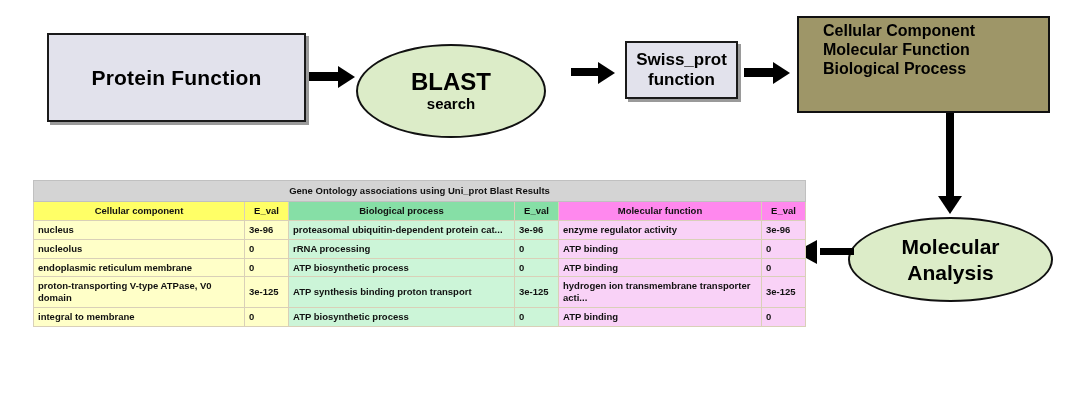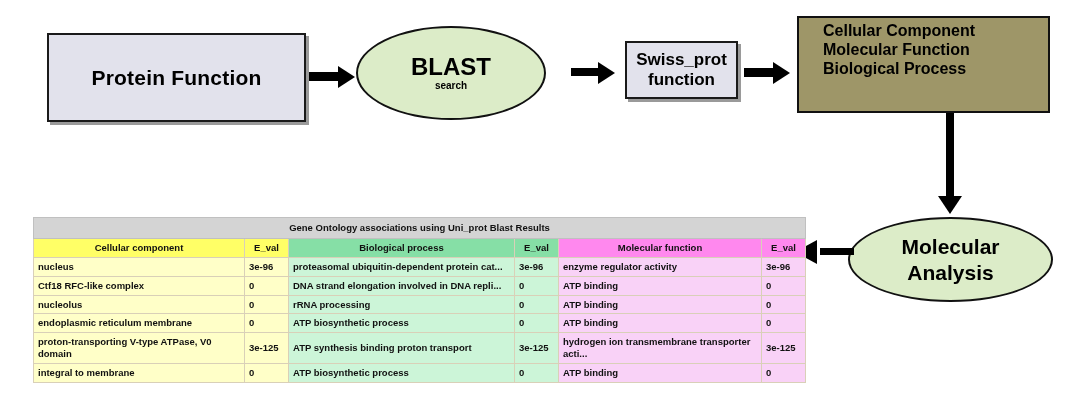--- a/index.html
+++ b/index.html
@@ -19,26 +19,26 @@
   .boxnode{border:2px solid #1a1a1a;}
   .shadow{box-shadow:3px 3px 0 0 #9a9a9a;}
 
   #protein-sequences{
     left:47px;top:33px;width:259px;height:89px;
     background:#e2e2ec;
     font-size:21px;font-weight:bold;letter-spacing:.2px;
   }
 
   #blast-node{
-    left:356px;top:26px;width:190px;height:94px;
+    left:356px;top:44px;width:190px;height:94px;
     background:#dcecc8;border:2px solid #111;border-radius:50%;
     line-height:1.08;
   }
   #blast-node .big{font-size:24px;font-weight:bold;}
-  #blast-node .small{font-size:10px;font-weight:bold;margin-top:1px;}
+  #blast-node .small{font-size:15px;font-weight:bold;margin-top:1px;}
 
   #swissprot{
     left:625px;top:41px;width:113px;height:58px;
     background:#e2e2ec;
     font-size:17px;font-weight:bold;line-height:1.15;
   }
 
   #go-assoc{
     left:797px;top:16px;width:253px;height:97px;
     background:#9e9668;border:2px solid #111;
@@ -63,21 +63,20 @@
   .head-left{border-top:12px solid transparent;border-bottom:12px solid transparent;border-right:22px solid #000;}
   .head-down{border-left:12px solid transparent;border-right:12px solid transparent;border-top:18px solid #000;}
 
   
   #go-table{
     position:absolute;left:33px;top:180px;width:754px;
     border-collapse:collapse;
     font-size:9.5px;font-weight:bold;color:#111;
     table-layout:fixed;
     background:#a21caf;
-    margin-top:37px;
   }
   #go-table td,#go-table th{
     border:1px solid #d9d0b8;
     padding:3px 4px;
     vertical-align:middle;
     font-weight:bold;
     line-height:1.25;
     overflow:hidden;
   }
   #go-table .title-row td{
@@ -177,28 +176,20 @@
 
       <tr>
         <td class="cell-cc">nucleus</td>
         <td class="cell-cc">3e-96</td>
         <td class="cell-bp">proteasomal ubiquitin-dependent protein cat...</td>
         <td class="cell-bp">3e-96</td>
         <td class="cell-mf">enzyme regulator activity</td>
         <td class="cell-mf">3e-96</td>
       </tr>
       <tr>
-        <td class="cell-cc">Ctf18 RFC-like complex</td>
-        <td class="cell-cc">0</td>
-        <td class="cell-bp">DNA strand elongation involved in DNA repli...</td>
-        <td class="cell-bp">0</td>
-        <td class="cell-mf">ATP binding</td>
-        <td class="cell-mf">0</td>
-      </tr>
-      <tr>
         <td class="cell-cc">nucleolus</td>
         <td class="cell-cc">0</td>
         <td class="cell-bp">rRNA processing</td>
         <td class="cell-bp">0</td>
         <td class="cell-mf">ATP binding</td>
         <td class="cell-mf">0</td>
       </tr>
       <tr>
         <td class="cell-cc">endoplasmic reticulum membrane</td>
         <td class="cell-cc">0</td>

